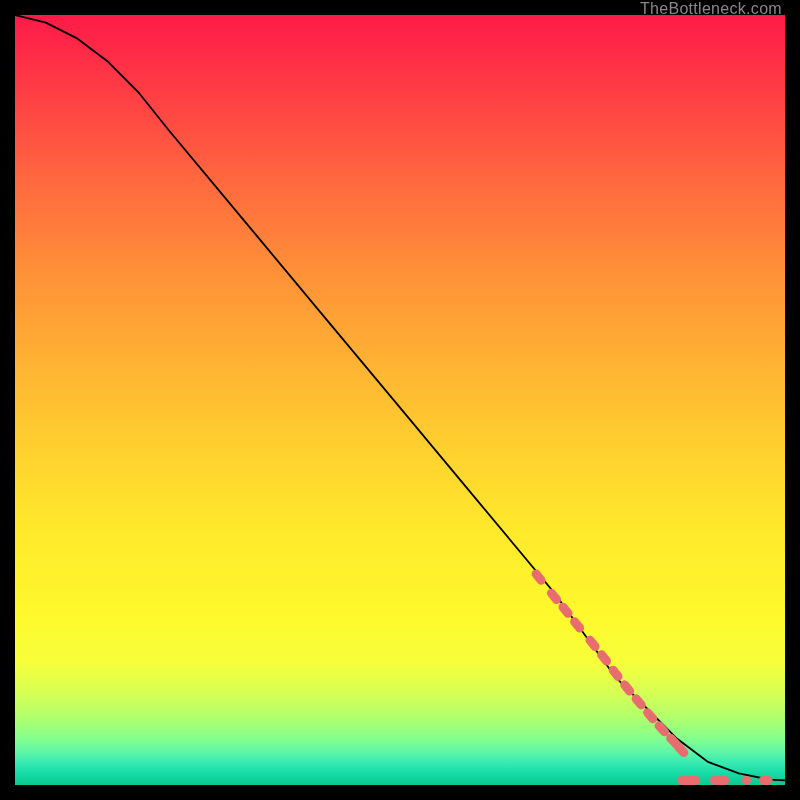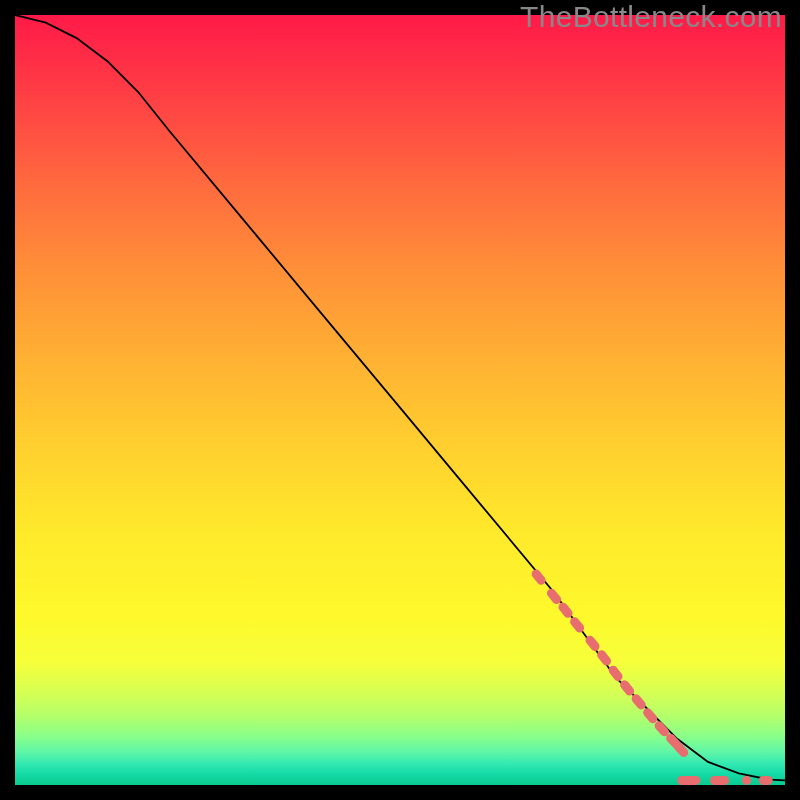--- a/index.html
+++ b/index.html
@@ -66,21 +66,21 @@
   }
   .horiz-marker {
     fill: #e86d6e;
     stroke: none;
   }
   .watermark {
     position: absolute;
     top: 0px;
     right: 18px;
     font-family: Arial, Helvetica, sans-serif;
-    font-size: 30px;
+    font-size: 16px;
     color: #88888b;
     letter-spacing: 0.3px;
     user-select: none;
   }
 </style>
 </head>
 <body>
 
 <div class="stage">
 

